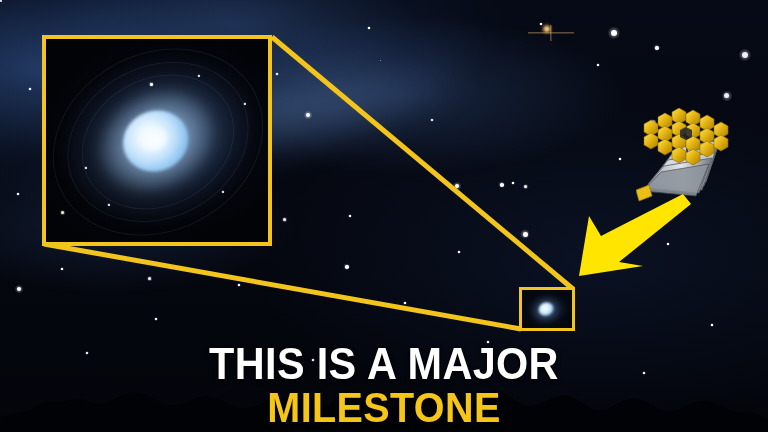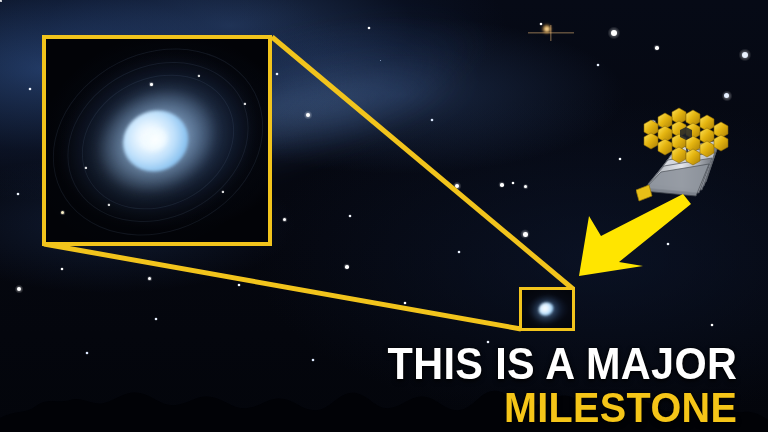--- a/index.html
+++ b/index.html
@@ -129,21 +129,21 @@
   .sb-core{position:absolute;left:47%;top:50%;width:15px;height:13px;transform:translate(-50%,-50%) rotate(-22deg);
     border-radius:50%;background:radial-gradient(ellipse at 45% 42%,#ffffff 0%,#dff1ff 35%,#9fd0f5 66%,rgba(110,170,220,0) 100%);filter:blur(.8px);}
 
   
   .jwst{position:absolute;left:636px;top:104px;width:112px;height:100px;}
 
   
   .arrow{position:absolute;left:575px;top:190px;width:116px;height:88px;}
 
   
-  .caption{position:absolute;left:0;right:0;bottom:4px;text-align:right;line-height:.96;}
+  .caption{position:absolute;left:0;right:0;bottom:4px;text-align:center;line-height:.96;}
   .line1{display:block;color:#ffffff;font-size:45px;font-weight:bold;letter-spacing:.4px;
     transform:scaleX(.92);margin-bottom:2px;
     text-shadow:0 2px 6px rgba(0,0,0,.85),0 0 3px rgba(0,0,0,.9);}
   .line2{display:block;color:var(--gold2);font-size:43px;font-weight:bold;letter-spacing:.4px;
     transform:scaleX(.92);
     text-shadow:0 2px 6px rgba(0,0,0,.85),0 0 3px rgba(0,0,0,.9);}
   :root{--gold:#f2c41c;--gold2:#f5c518;}
 </style>
 </head>
 <body>

